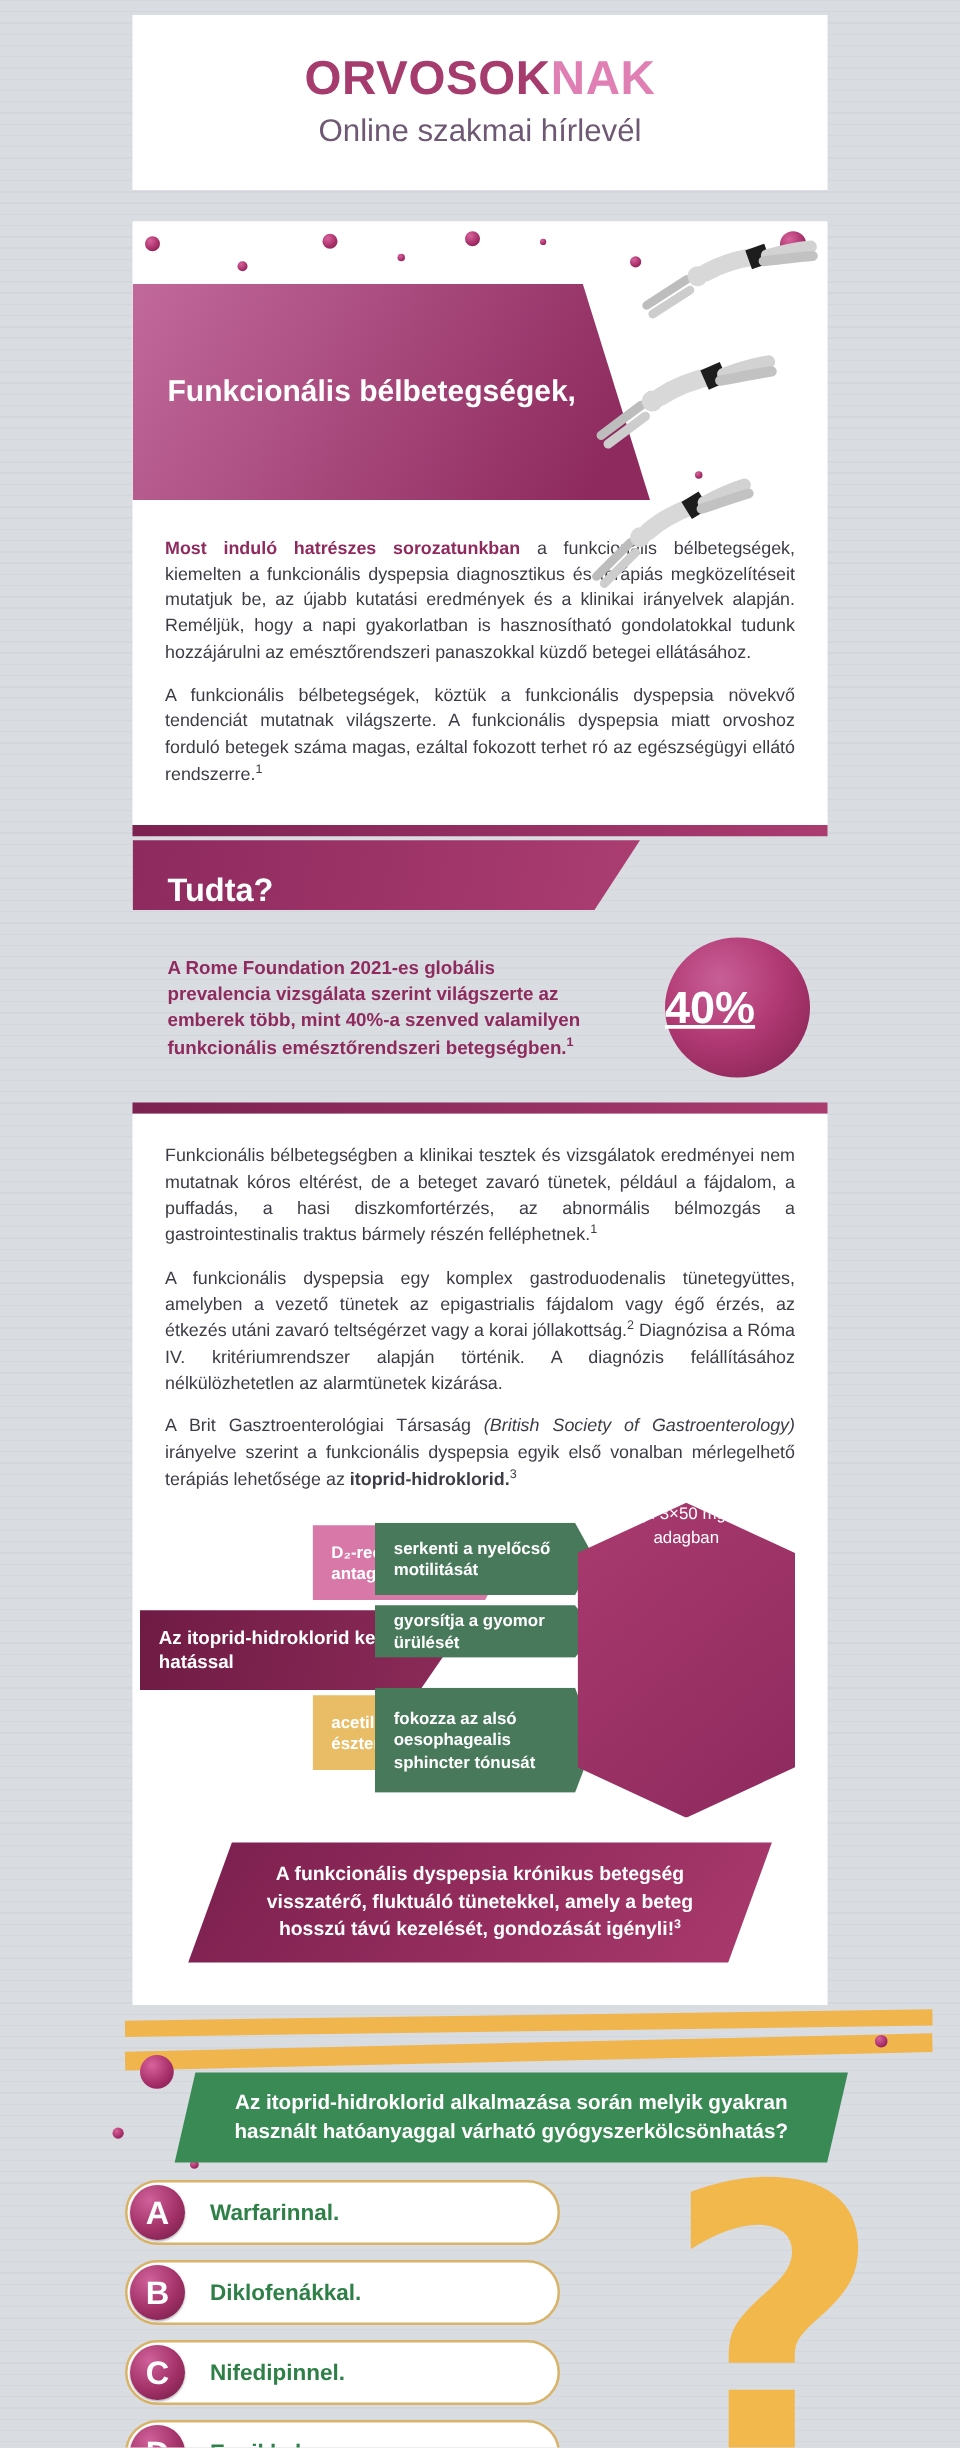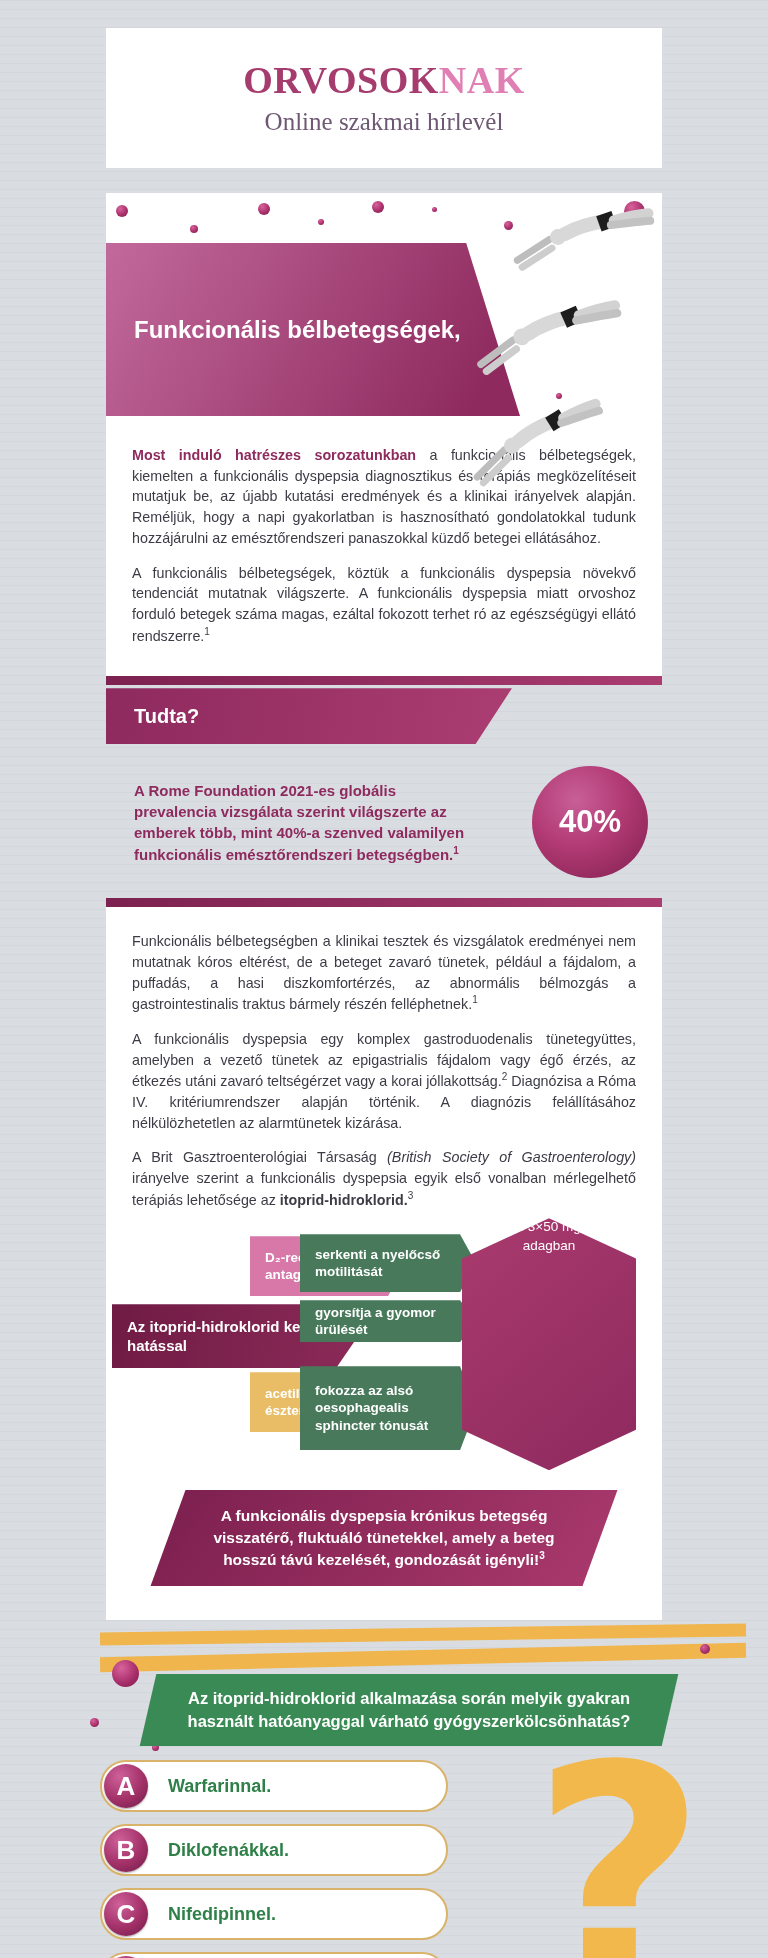--- a/index.html
+++ b/index.html
@@ -7,21 +7,21 @@
   body {
     height:1958px; overflow:hidden; position:relative;
     font-family:"Liberation Sans", sans-serif;
     background-color:#d9dde2;
     background-image:repeating-linear-gradient(to bottom, rgba(110,120,140,0.06) 0 1px, transparent 1px 9px);
   }
   .col { width:556px; margin:0 auto; position:relative; }
   .card { background:#fff; }
 
   
-  .header-card { margin-top:28px; padding:30px 0 32px; text-align:center;font-family:Liberation Serif, serif; }
+  .header-card { margin-top:12px; padding:30px 0 32px; text-align:center; }
   .logo { font-size:38px; font-weight:bold; letter-spacing:0.5px; color:#a63c6d; }
   .logo-nak { color:#e07fb3; }
   .subtitle { margin-top:6px; font-size:25px; color:#6e5873; }
 
   .gap25 { height:25px; }
 
   
   .hero-card { padding-bottom:6px; position:relative; }
   .hero-visual { position:relative; height:244px; }
   .sphere { position:absolute; border-radius:50%;
@@ -40,28 +40,28 @@
   .lead-bold { font-weight:bold; color:#8e2a5e; }
   sup { font-size:10px; }
 
   .thinbar { height:9px; background:linear-gradient(90deg,#7c2150,#aa3c70); }
 
   
   .tudta { padding-bottom:6px; }
   .tudta-banner { margin-top:3px; width:406px; height:56px;
     background:linear-gradient(100deg,#8e2a5e,#ab3d71);
     clip-path:polygon(0 0, 100% 0, 91% 100%, 0 100%);
-    color:#fff; font-size:20px; font-weight:bold;
-    display:flex; align-items:center; padding-left:28px; }
+    color:#fff; font-size:26px; font-weight:bold;
+    display:flex; align-items:flex-end; padding-left:28px; }
   .tudta-body { display:flex; align-items:center; padding:22px 8px 14px 28px; }
   .tudta-text { width:336px; font-weight:bold; color:#8e2a5e; font-size:15px; line-height:1.42; }
   .ball { margin-left:auto; margin-right:6px; width:116px; height:112px; border-radius:50%;
     background:radial-gradient(circle at 38% 30%, #c85f97 0%, #b23a74 45%, #7e1f4e 100%);
-    color:#fff; font-size:31px; font-weight:bold;
-    display:flex; align-items:center; justify-content:center; }
+    color:#fff; font-size:36px; font-weight:bold;
+    display:flex; align-items:center; justify-content:flex-start;text-decoration:underline; }
 
   
   .main-card { padding:24px 26px 30px; }
 
   
   .diagram { position:relative; height:218px; margin:26px 0 10px; }
   .arr { position:absolute; display:flex; align-items:center; color:#fff; font-weight:bold;
     font-size:13.5px; line-height:1.3; padding:6px 24px 6px 15px;
     clip-path:polygon(0 0, calc(100% - 16px) 0, 100% 50%, calc(100% - 16px) 100%, 0 100%); }
   .arr-pink { left:118px; top:0; width:154px; height:60px; background:#d778a8; }

